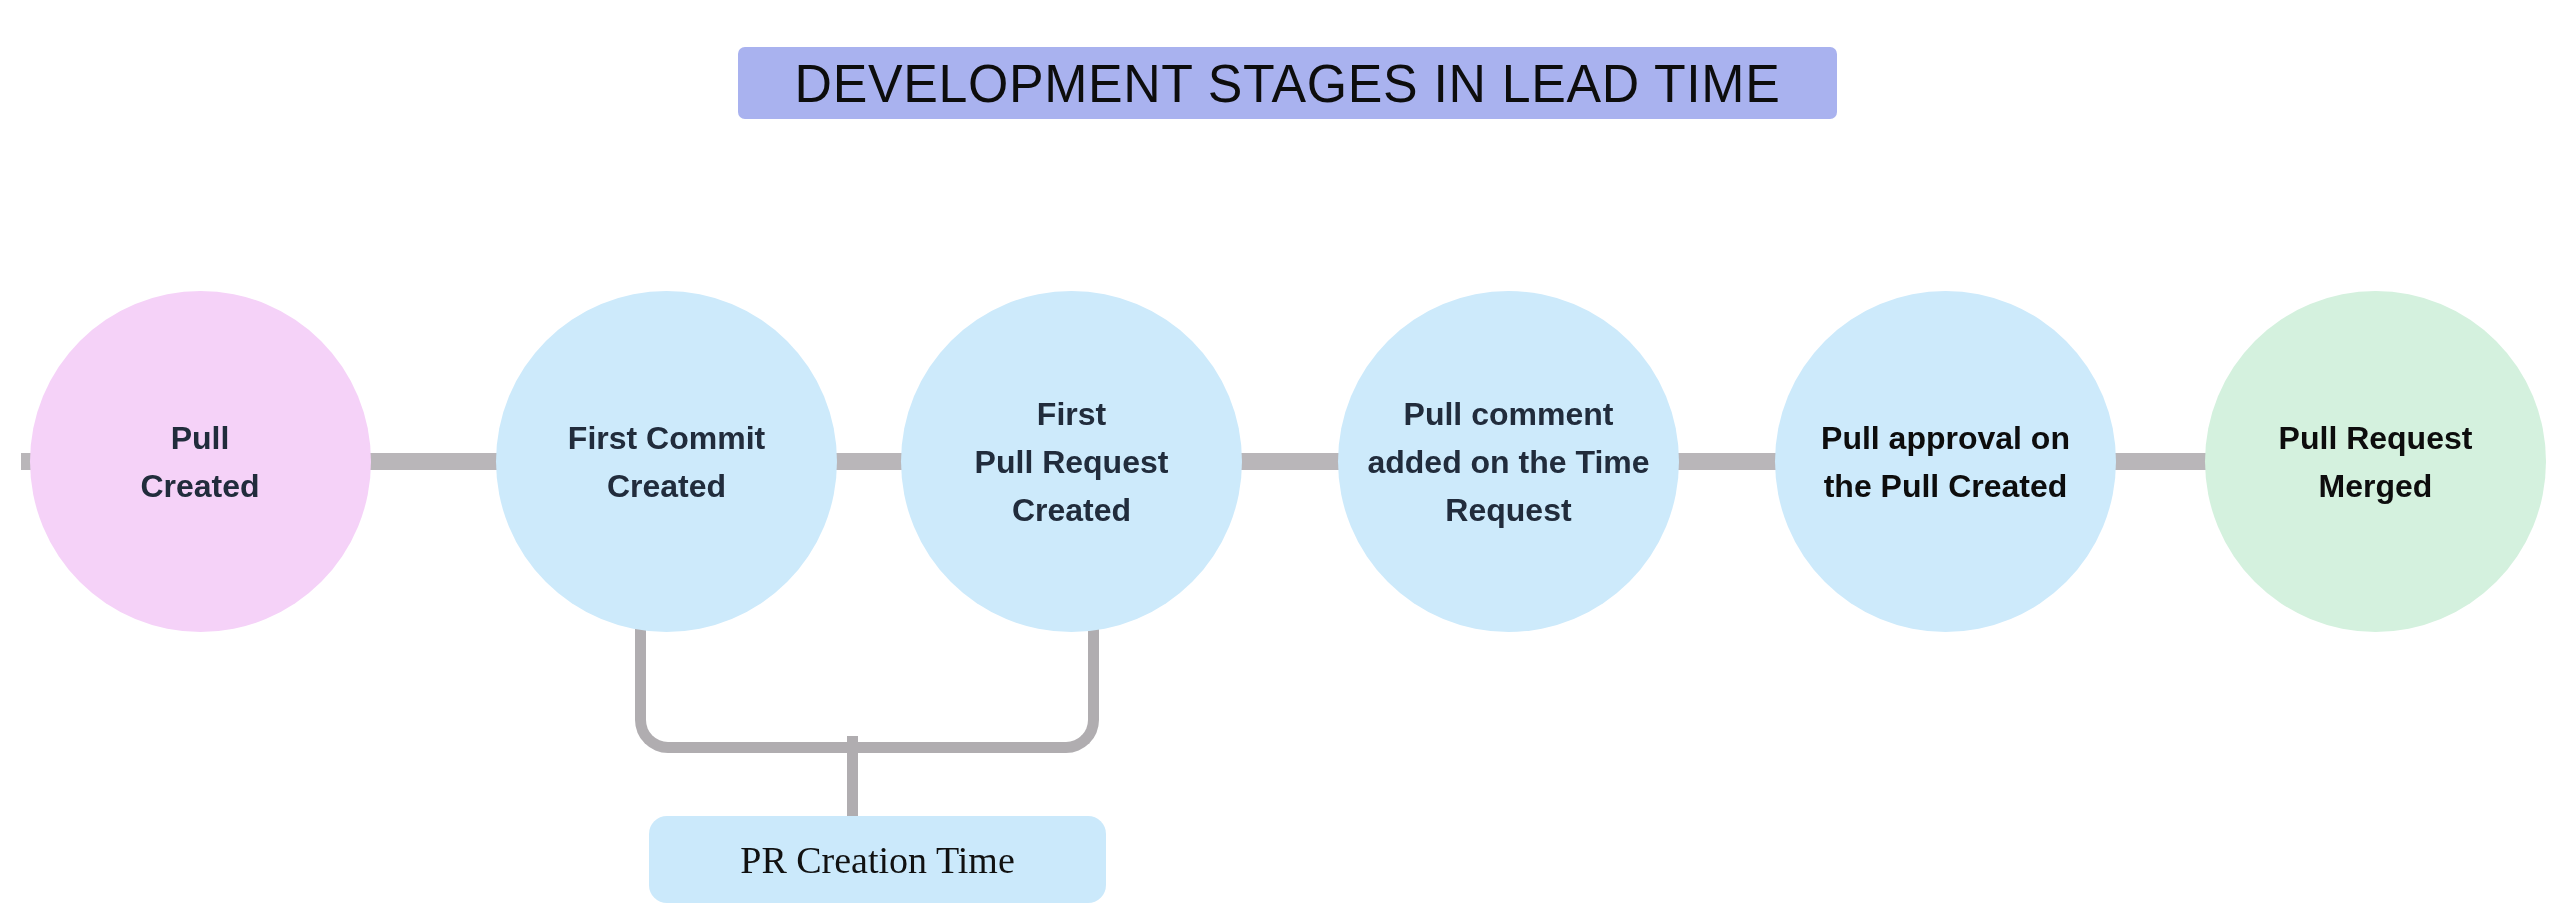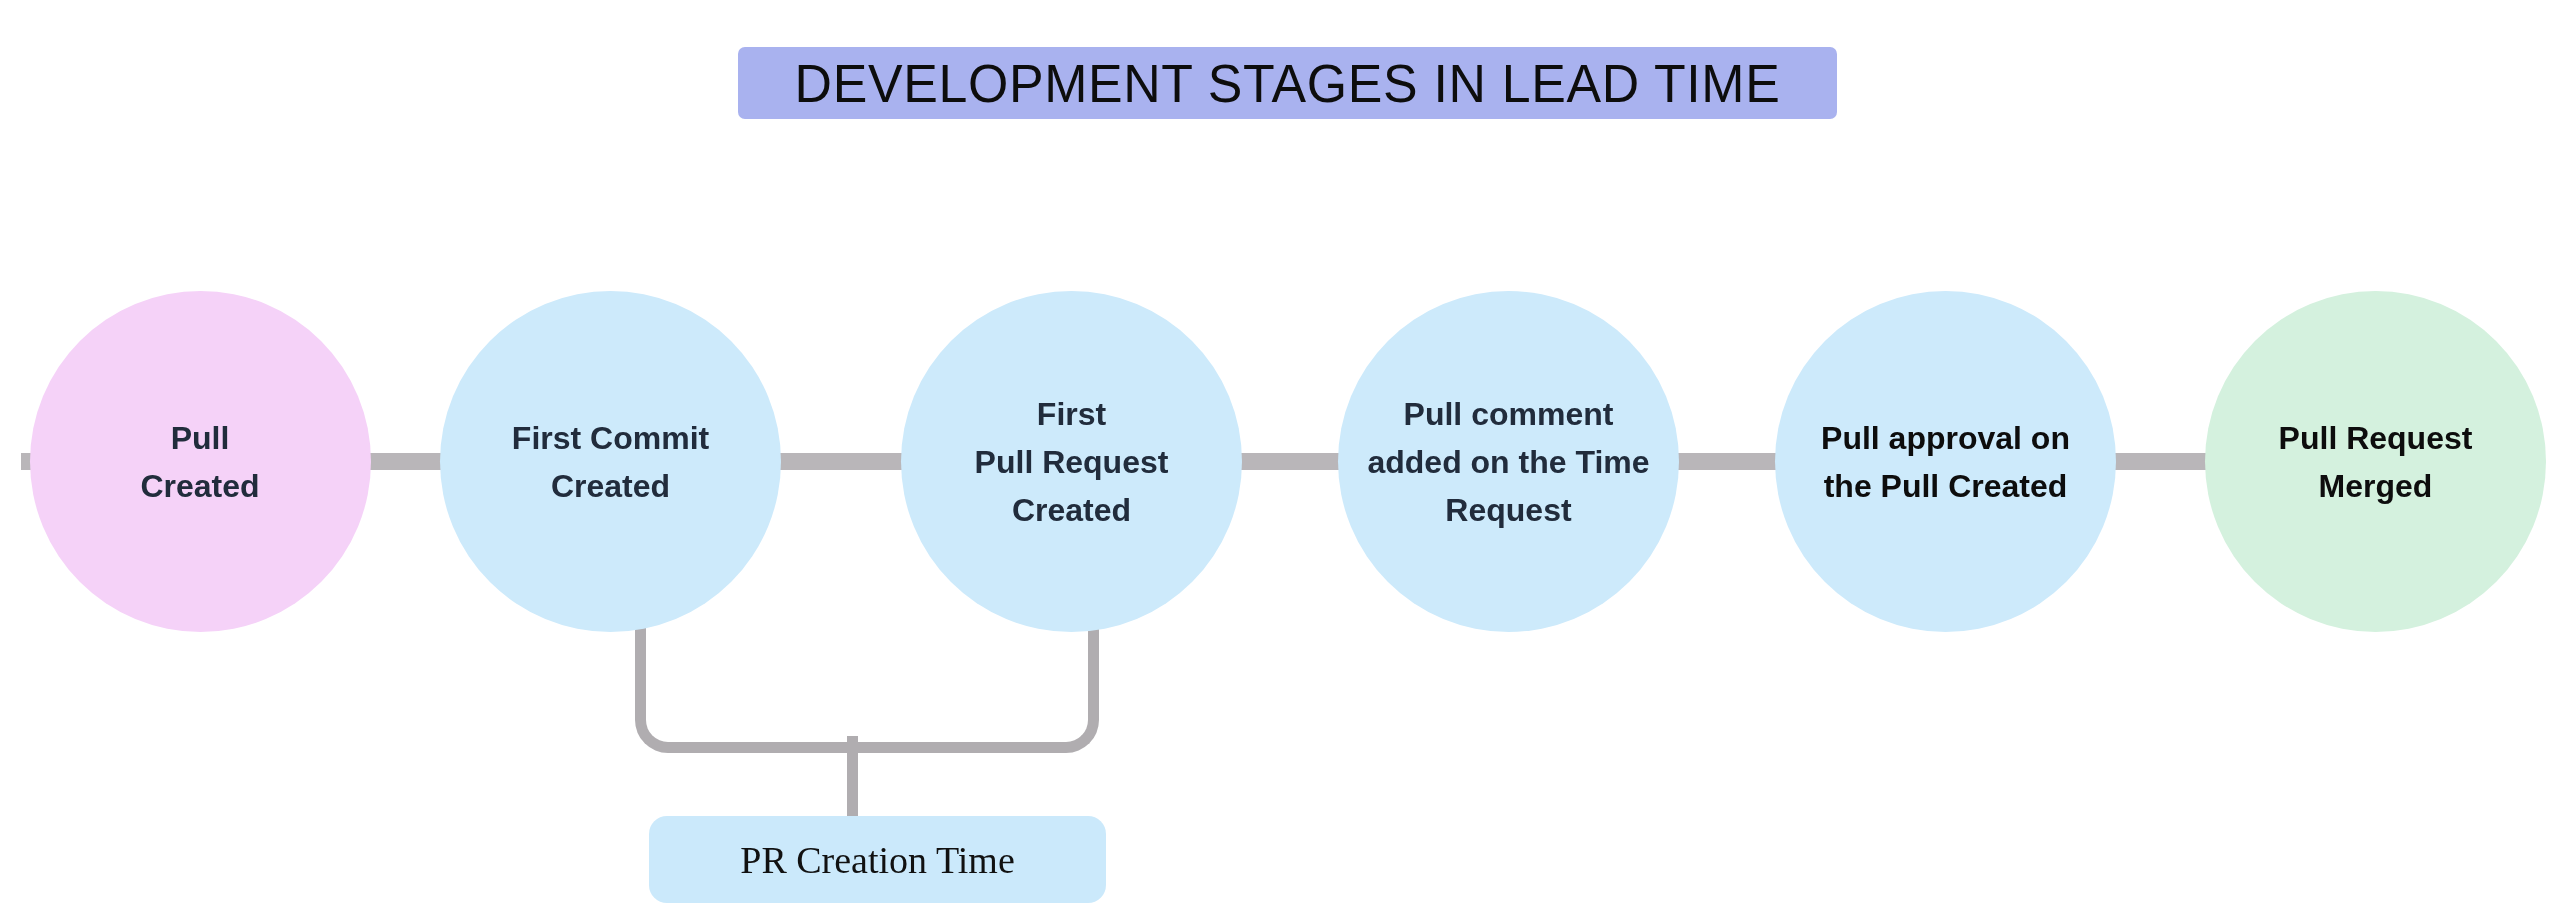--- a/index.html
+++ b/index.html
@@ -125,21 +125,21 @@
   <div class="bracket" style="border-color: rgb(176, 173, 176);"></div>
   <div class="bracket-stem" style="background: rgb(176, 173, 176);"></div>
 
   <div id="stages">
       <div class="stage" style="left: 29.5px; top: 291px; background: rgb(245, 210, 248); color: rgb(33, 44, 60);">
         <div class="stage-text">
           <span>Pull</span>
           <span>Created</span>
         </div>
       </div>
-      <div class="stage" style="left: 440px; top: 291px; background: rgb(205, 234, 251); color: rgb(33, 44, 60);">
+      <div class="stage" style="left: 496px; top: 291px; background: rgb(205, 234, 251); color: rgb(33, 44, 60);">
         <div class="stage-text">
           <span>First Commit</span>
           <span>Created</span>
         </div>
       </div>
       <div class="stage" style="left: 901px; top: 291px; background: rgb(205, 234, 251); color: rgb(33, 44, 60);">
         <div class="stage-text">
           <span>First</span>
           <span>Pull Request</span>
           <span>Created</span>

